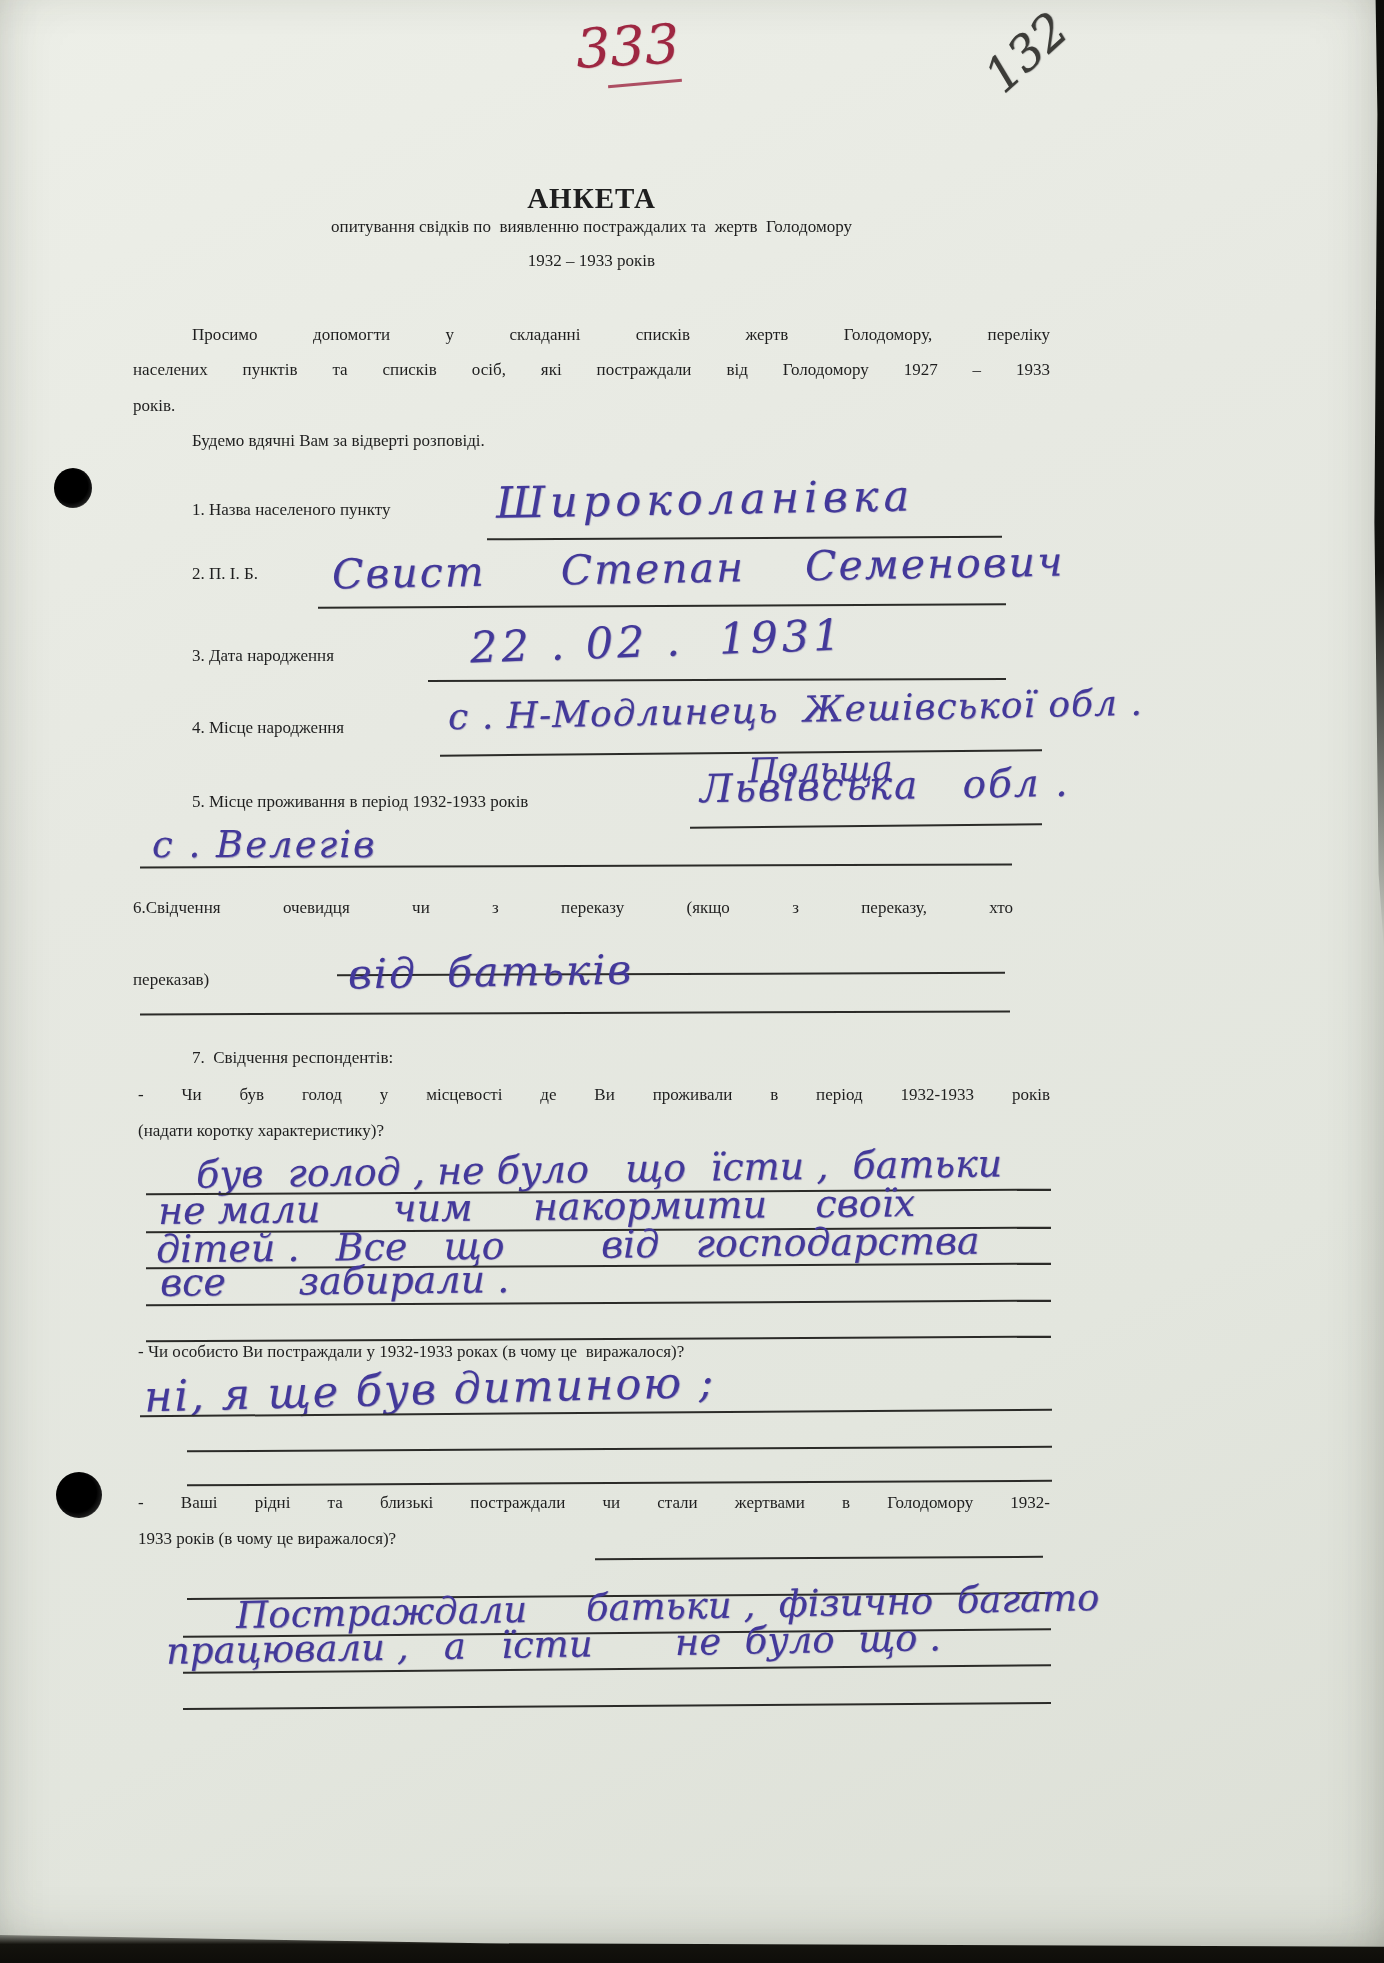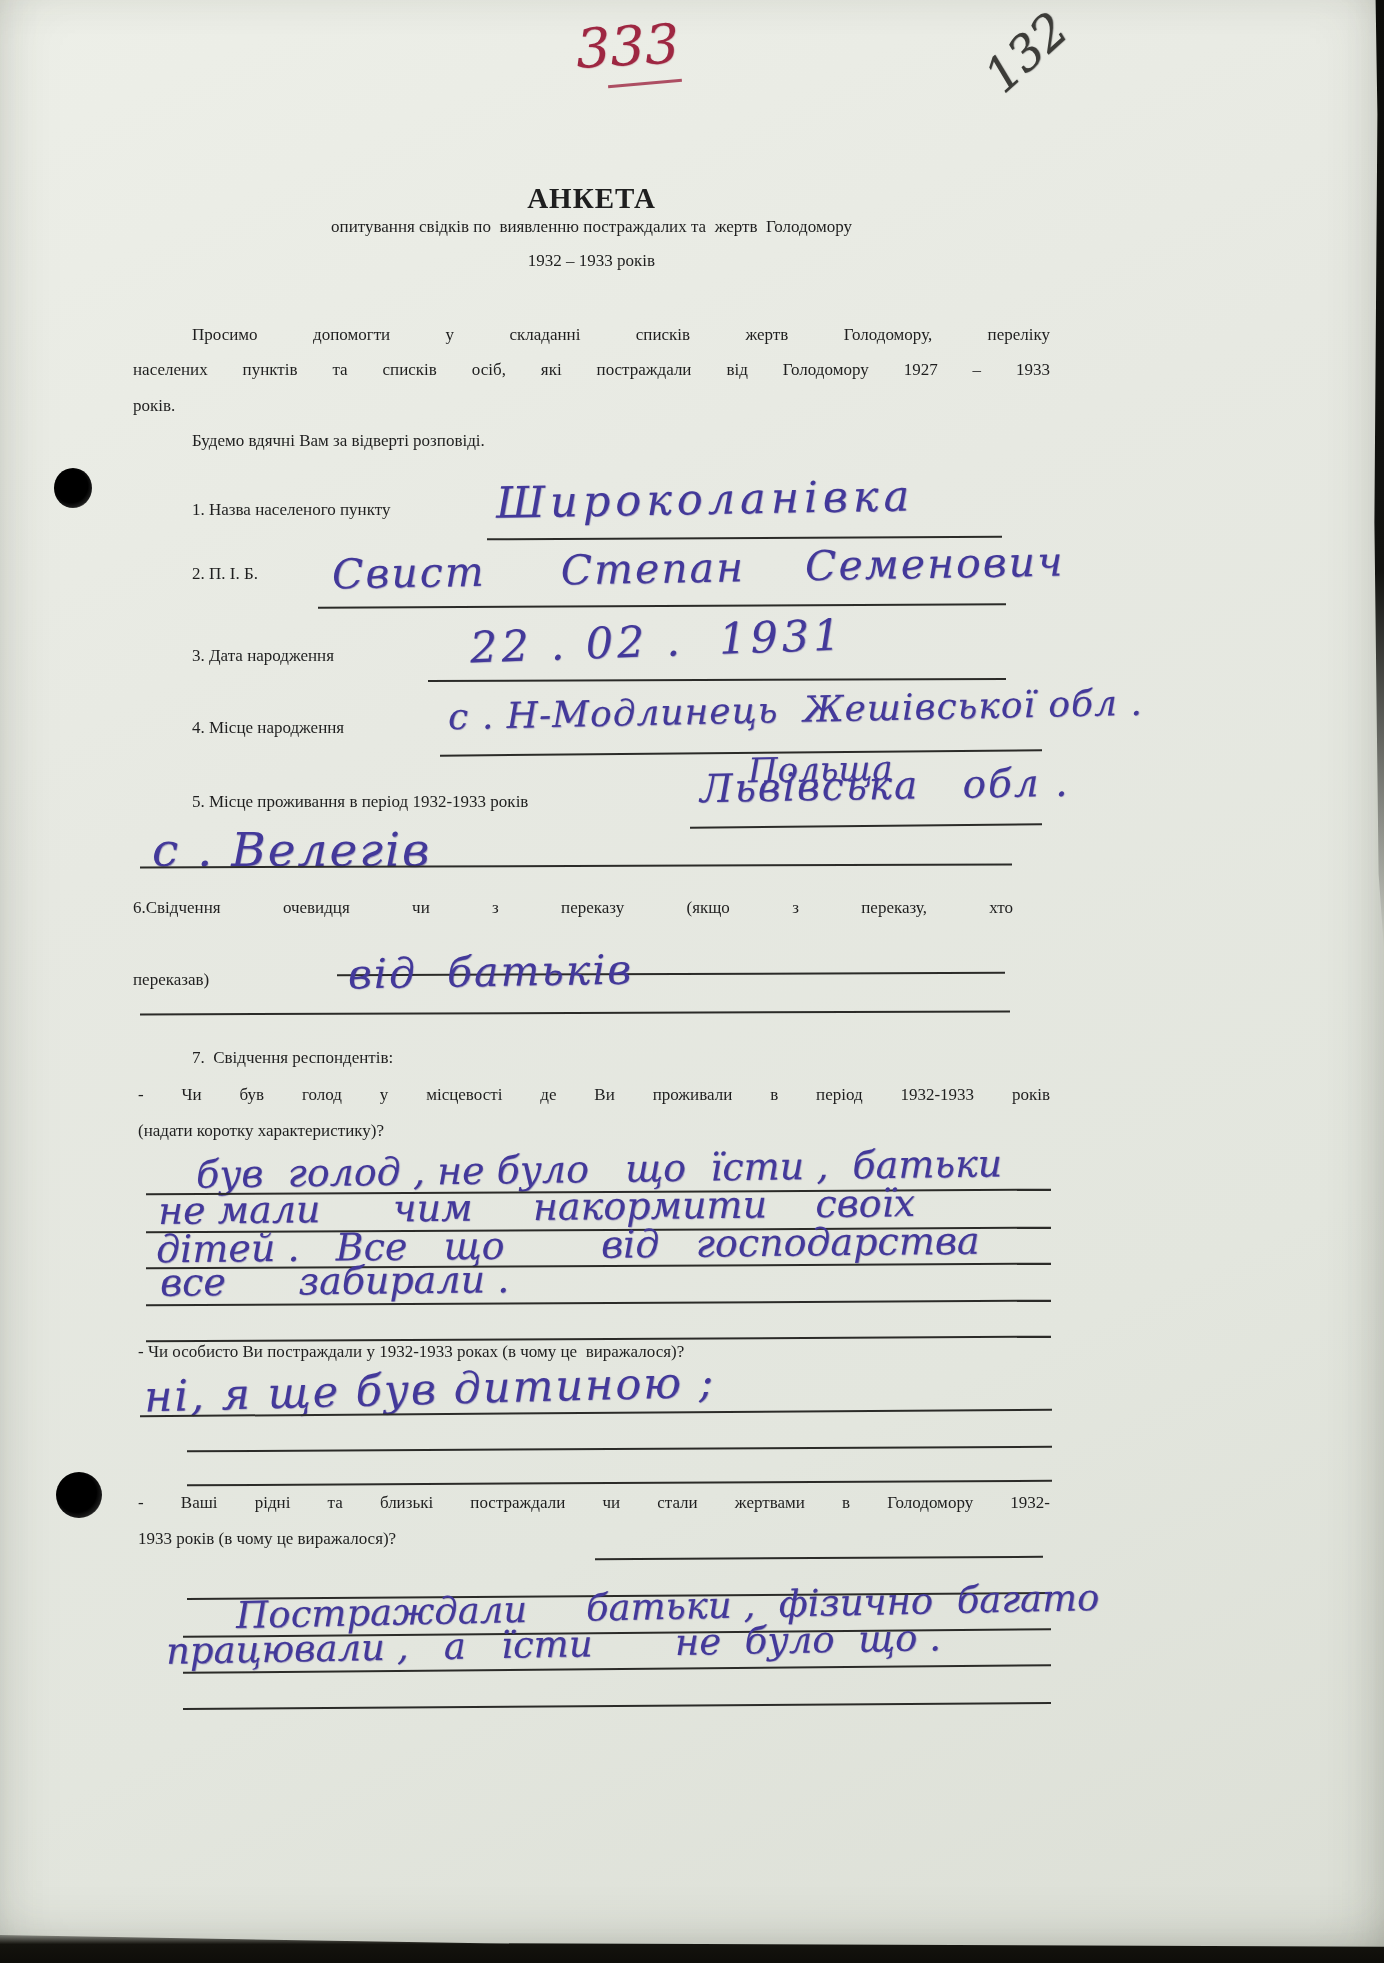--- a/index.html
+++ b/index.html
@@ -69,21 +69,21 @@
   <div class="abs rule" style="left:428px;top:679px;width:578px;transform:rotate(-0.2deg);"></div>
 
   <div class="abs t printed" style="left:192px;top:718px;">4. Місце народження</div>
   <div class="abs t hw" style="left:448px;top:692px;font-size:36px;letter-spacing:1px;transform:rotate(-1.2deg);">с . Н-Модлинець  Жешівської обл .</div>
   <div class="abs rule" style="left:440px;top:752px;width:602px;transform:rotate(-0.5deg);"></div>
 
   <div class="abs t hw" style="left:748px;top:752px;font-size:34px;transform:rotate(-1deg);">Польща</div>
   <div class="abs t printed" style="left:192px;top:792px;">5. Місце проживання в період 1932-1933 років</div>
   <div class="abs t hw" style="left:700px;top:766px;font-size:39px;letter-spacing:2px;transform:rotate(-1deg);">Львівська   обл .</div>
   <div class="abs rule" style="left:690px;top:825px;width:352px;transform:rotate(-0.6deg);"></div>
-  <div class="abs t hw" style="left:152px;top:826px;font-size:47px;letter-spacing:2px;">с . Велегів</div>
+  <div class="abs t hw" style="left:152px;top:826px;font-size:37px;letter-spacing:2px;">с . Велегів</div>
   <div class="abs rule" style="left:140px;top:865px;width:872px;transform:rotate(-0.2deg);"></div>
 
   <div class="abs tj printed" style="left:133px;top:898px;width:880px;">6.Свідчення очевидця чи з переказу (якщо з переказу, хто</div>
   <div class="abs t printed" style="left:133px;top:938px;margin-top:32px;">переказав)</div>
   <div class="abs rule" style="left:337px;top:973px;width:668px;transform:rotate(-0.2deg);"></div>
   <div class="abs t hw" style="left:348px;top:952px;font-size:41px;letter-spacing:2px;transform:rotate(-1deg);">від  батьків</div>
   <div class="abs rule" style="left:140px;top:1012px;width:870px;transform:rotate(-0.2deg);"></div>
 
   <div class="abs t printed" style="left:192px;top:1048px;">7.  Свідчення респондентів:</div>
 

